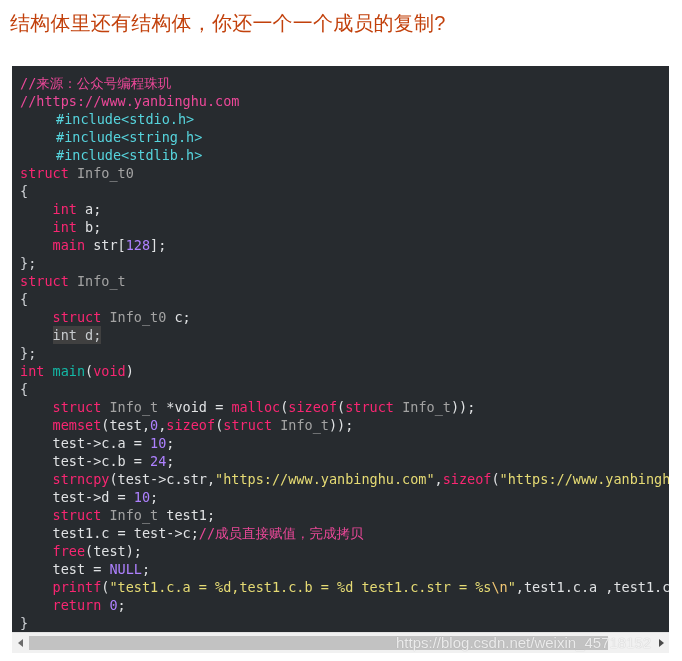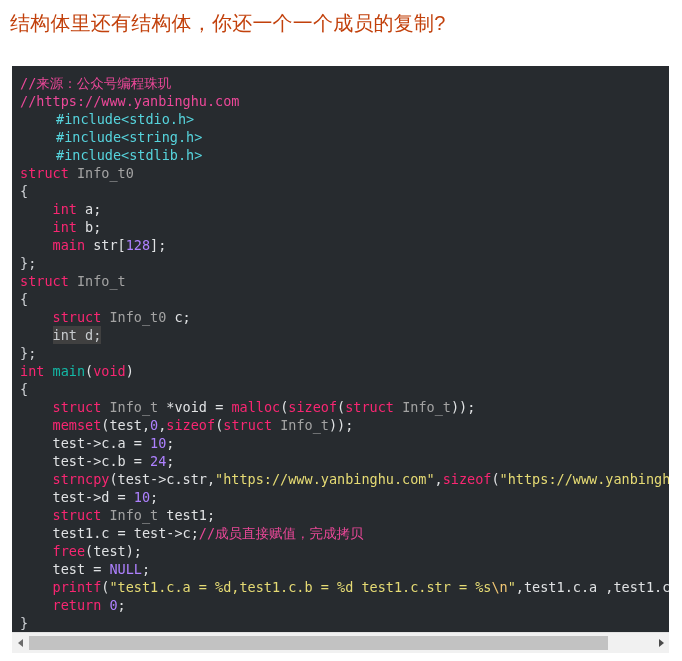--- a/index.html
+++ b/index.html
@@ -200,14 +200,15 @@
       <span class="tri"></span>
     </div>
     <div class="hsb-track">
       <div class="hsb-thumb" style="width: 93%;"></div>
     </div>
     <div class="hsb-arrow right">
       <span class="tri"></span>
     </div>
   </div>
 
+  <div class="watermark">https://blog.csdn.net/weixin_45718152</div>
 
 </div>
 
 </body></html>

